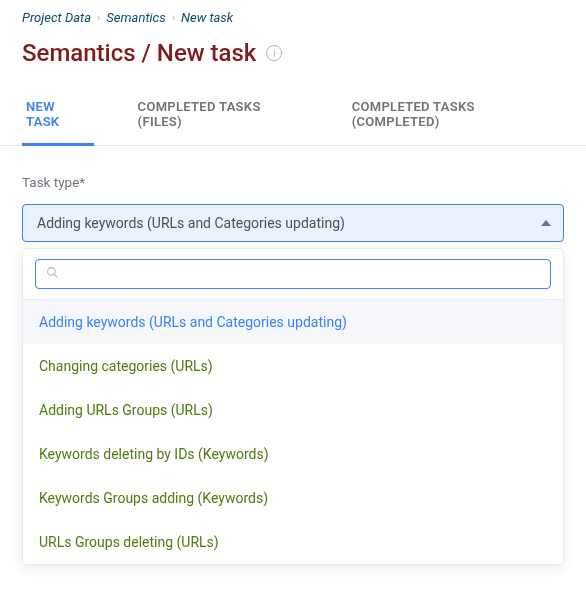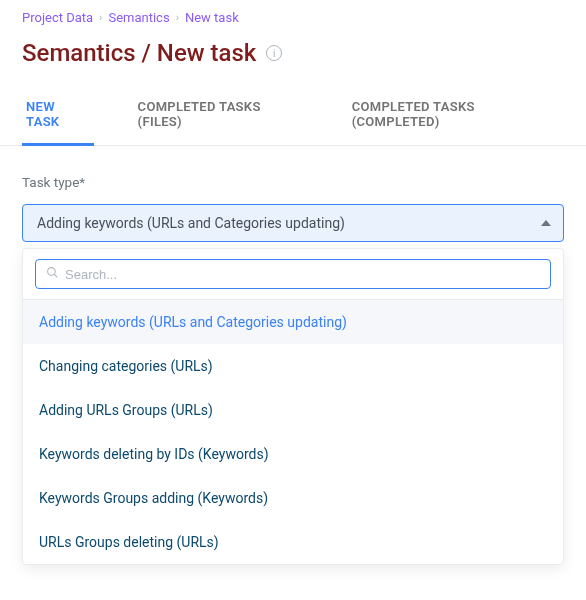--- a/index.html
+++ b/index.html
@@ -11,21 +11,21 @@
     overflow: hidden;
     color: #212529;
   }
   .breadcrumb {
     display: flex;
     align-items: center;
     padding: 10px 22px 8px 22px;
     font-size: 13px;
     color: #6c757d;
   }
-  .breadcrumb .crumb { color: #8b5cf6; }
+  .breadcrumb .crumb { color: #0c4a6e; font-style: italic; }
   .breadcrumb .chev { margin: 0 6px; color: #adb5bd; font-size: 11px; }
   .page-title {
     display: flex;
     align-items: center;
     padding: 6px 22px 20px 22px;
   }
   .page-title h1 {
     font-size: 24px;
     font-weight: 500;
     color: #7f1d1d;
@@ -126,21 +126,21 @@
   }
   .search-box input::placeholder { color: #adb5bd; }
   .options {
     max-height: 290px;
     overflow-y: scroll;
     border-top: 1px solid #e9ecef;
   }
   .option {
     padding: 14px 16px;
     font-size: 14px;
-    color: #0c4a6e;
+    color: #4d7c0f;
     cursor: pointer;
   }
   .option.selected {
     background: #f5f7fa;
     color: #3b82f6;
   }
   
   .options::-webkit-scrollbar { width: 10px; }
   .options::-webkit-scrollbar-track { background: #f1f3f5; }
   .options::-webkit-scrollbar-thumb { background: #c4c9cf; border-radius: 2px; }
@@ -177,21 +177,20 @@
 
   <div class="dropdown">
     <div class="search-wrap">
       <div class="search-box">
         <span class="sicon">
           <svg width="13" height="13" viewBox="0 0 24 24" fill="none" stroke="#adb5bd" stroke-width="2">
             <circle cx="10" cy="10" r="7"></circle>
             <line x1="21" y1="21" x2="15" y2="15"></line>
           </svg>
         </span>
-        <input type="text" placeholder="Search..." style="">
       </div>
     </div>
     <div class="options">
       <div class="option selected">Adding keywords (URLs and Categories updating)</div>
       <div class="option">Changing categories (URLs)</div>
       <div class="option">Adding URLs Groups (URLs)</div>
       <div class="option">Keywords deleting by IDs (Keywords)</div>
       <div class="option">Keywords Groups adding (Keywords)</div>
       <div class="option">URLs Groups deleting (URLs)</div>
 

